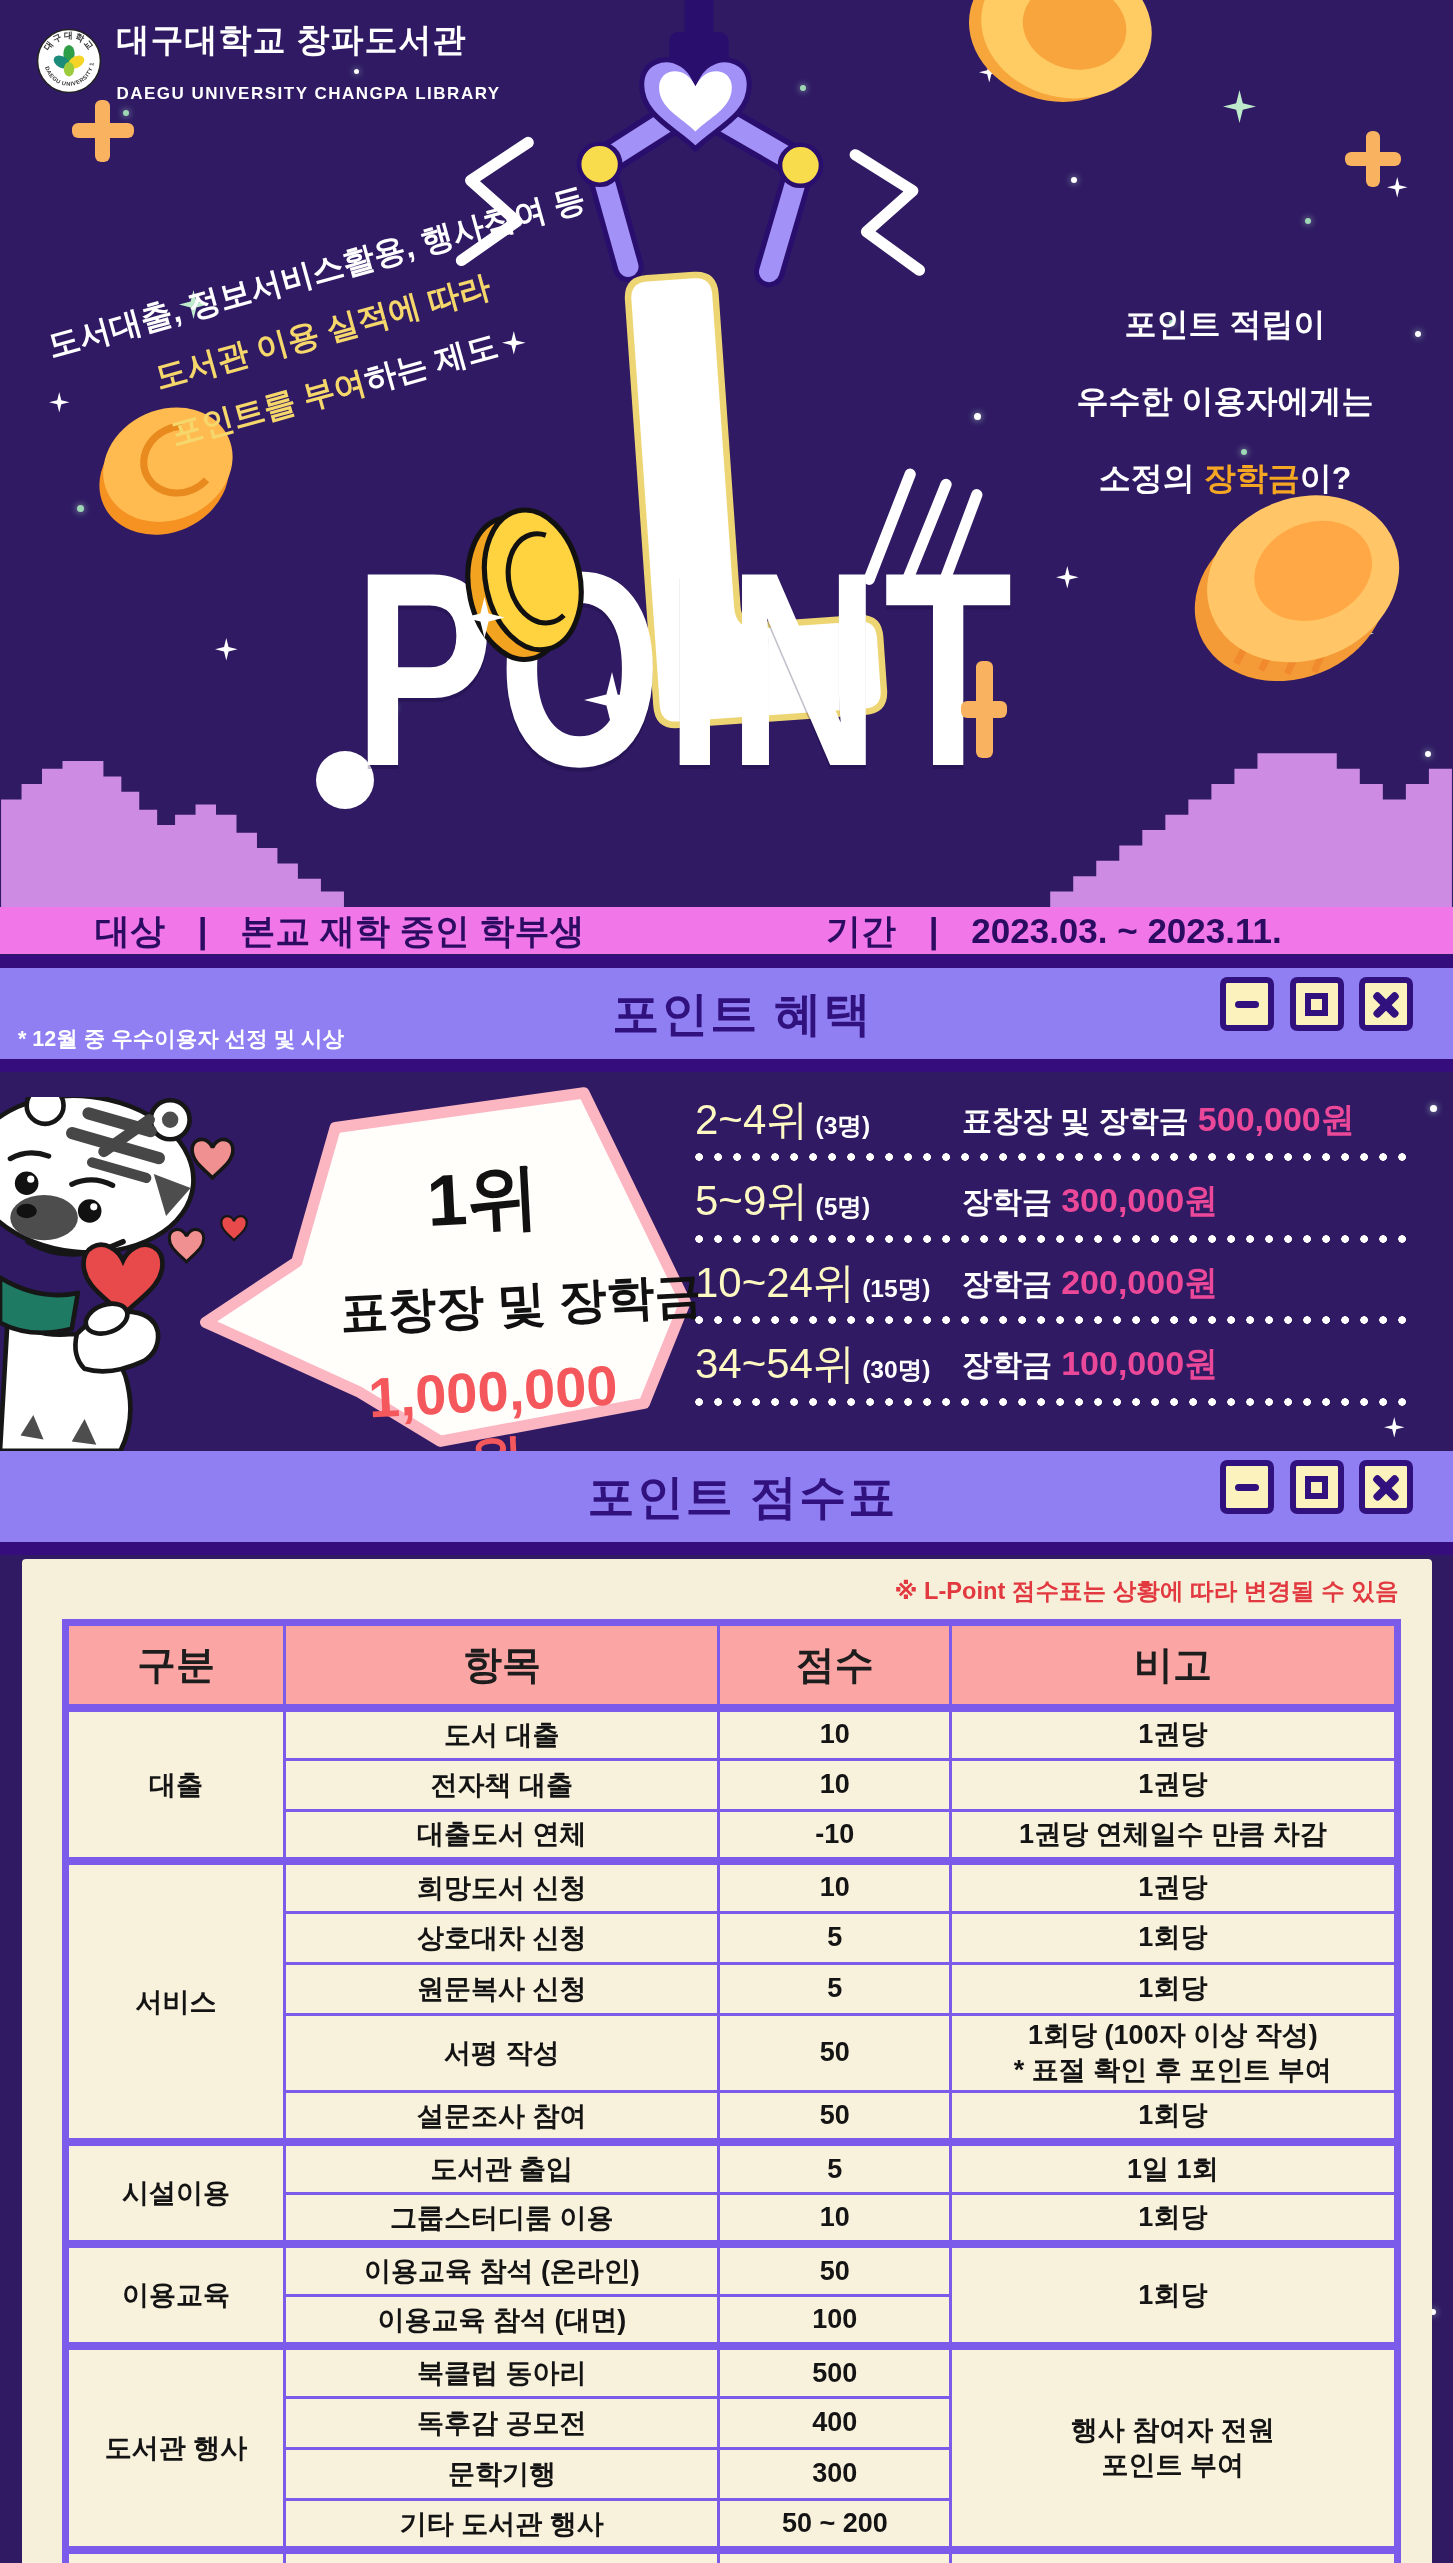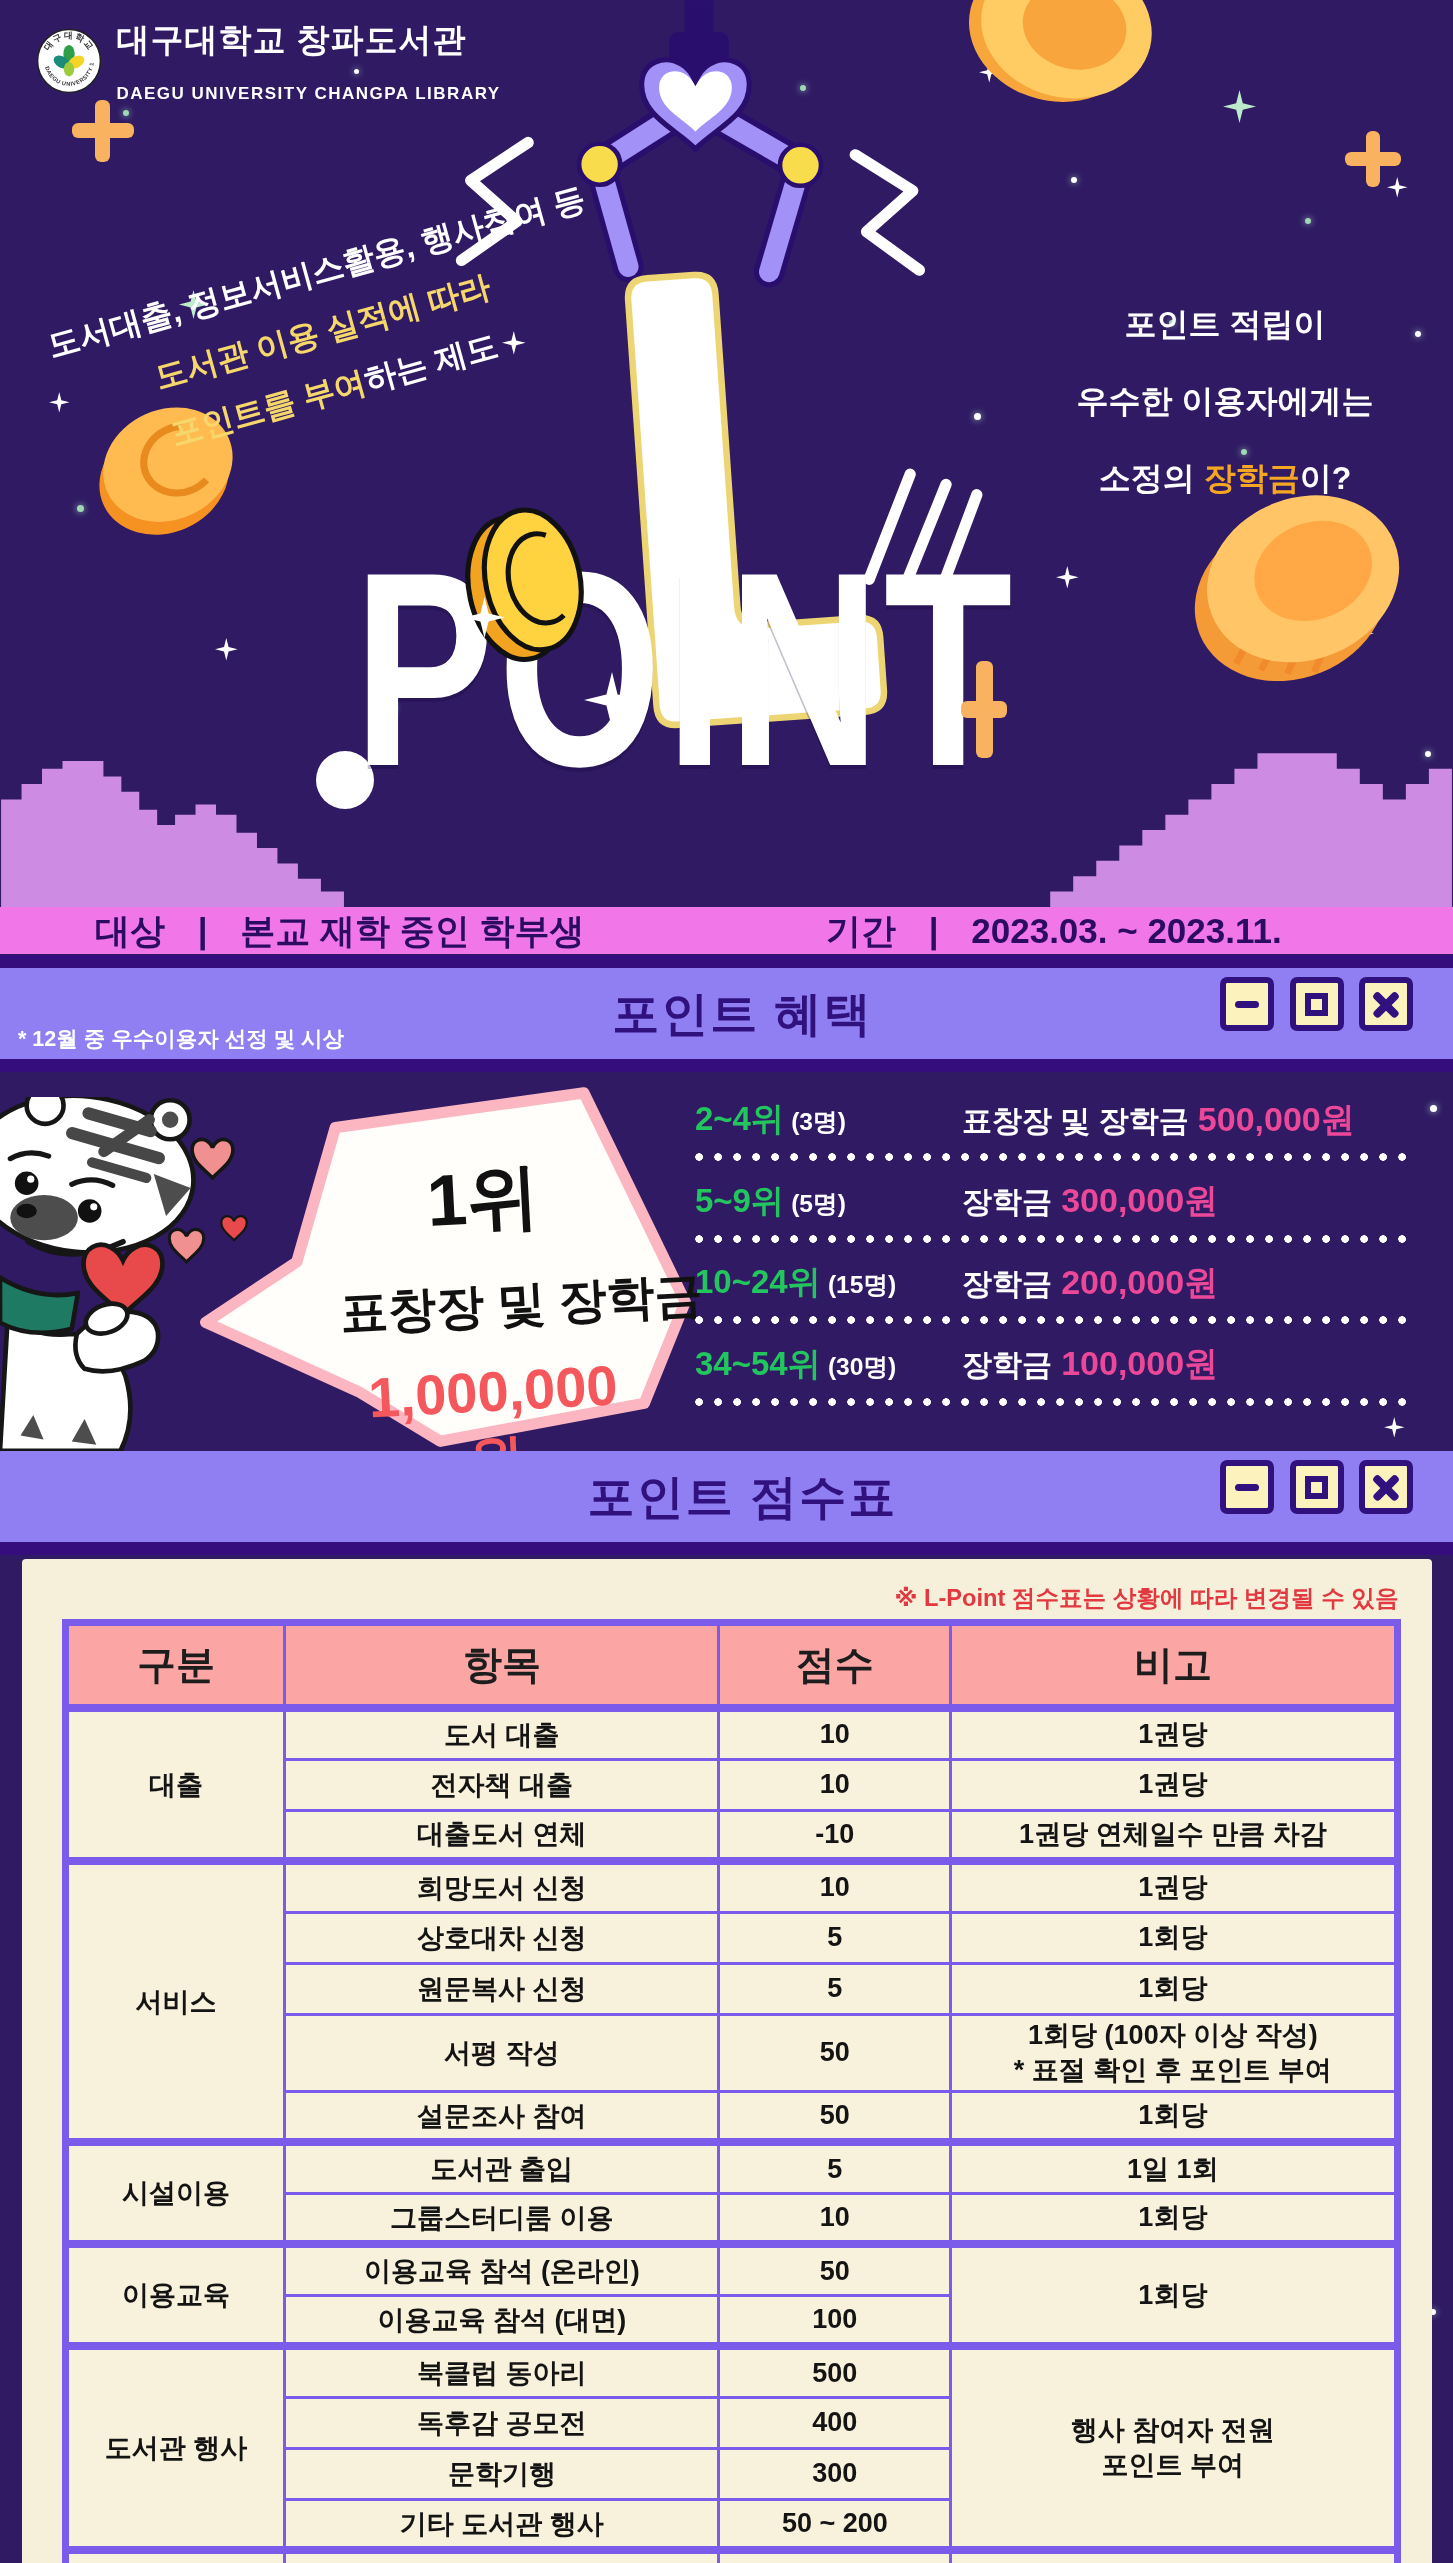--- a/index.html
+++ b/index.html
@@ -50,30 +50,30 @@
   .wc-x::before{transform:rotate(45deg);} .wc-x::after{transform:rotate(-45deg);}
   
   .bubble-text{position:absolute;left:341px;top:1151px;width:297px;text-align:center;transform:rotate(-3deg);}
   .b-rank{font-size:72px;font-weight:800;color:#111;}
   .b-prize{font-size:48px;font-weight:800;color:#111;margin-top:27px;white-space:nowrap;}
   .b-amount{font-size:56px;font-weight:800;color:#F4575C;margin-top:20.5px;}
   
   .rankings{position:absolute;left:695px;top:1091px;width:718px;}
   .rank-row{height:57px;display:flex;align-items:center;}
   .rank-left{width:267px;flex-shrink:0;white-space:nowrap;}
-  .rank-num{font-size:33px;font-weight:700;color:#22c55e;}
+  .rank-num{font-size:42px;font-weight:400;color:#fef9c3;}
   .rank-count{font-size:24.6px;font-weight:700;color:#fff;margin-left:7.2px;}
   .rank-right{white-space:nowrap;}
   .prize{font-size:30px;font-weight:800;color:#fff;}
   .amount{font-size:34px;font-weight:800;color:#ec4899;margin-left:9.2px;}
   .dotline{height:8.2px;margin:5.1px 0 11.3px;background-image:radial-gradient(circle at 4.1px 4.1px,#fff 3.6px,transparent 4.1px);
            background-size:19px 8.2px;background-repeat:repeat-x;}
   
   .panel{position:absolute;left:21.5px;top:1559px;width:1410px;height:1252px;background:#F6EFD9;border-radius:4.1px;}
-  .panel-note{position:absolute;right:33px;top:23px;color:#E2383F;font-size:23.6px;font-weight:700;}
+  .panel-note{position:absolute;right:33px;top:16px;color:#E2383F;font-size:23.6px;font-weight:700;}
   table.score{position:absolute;left:40px;top:60px;width:1339px;border-collapse:collapse;table-layout:fixed;
               border:7.2px solid #7B5CEA;}
   table.score th{background:#fca5a5;color:#1d1d1d;font-size:39px;font-weight:800;height:76px;
                  border:3.1px solid #7B5CEA;border-bottom-width:7.2px;}
   table.score td{border:3.1px solid #7B5CEA;font-size:27px;font-weight:600;color:#141414;text-align:center;
                  vertical-align:middle;padding:2.1px 5.1px;background:#F8F1DC;}
   table.score tr{height:51px;}
   table.score tr.tall{height:77px;}
   table.score tr.gs td{border-top-width:8.2px;}
   td.cat{font-size:29px;font-weight:700;}

